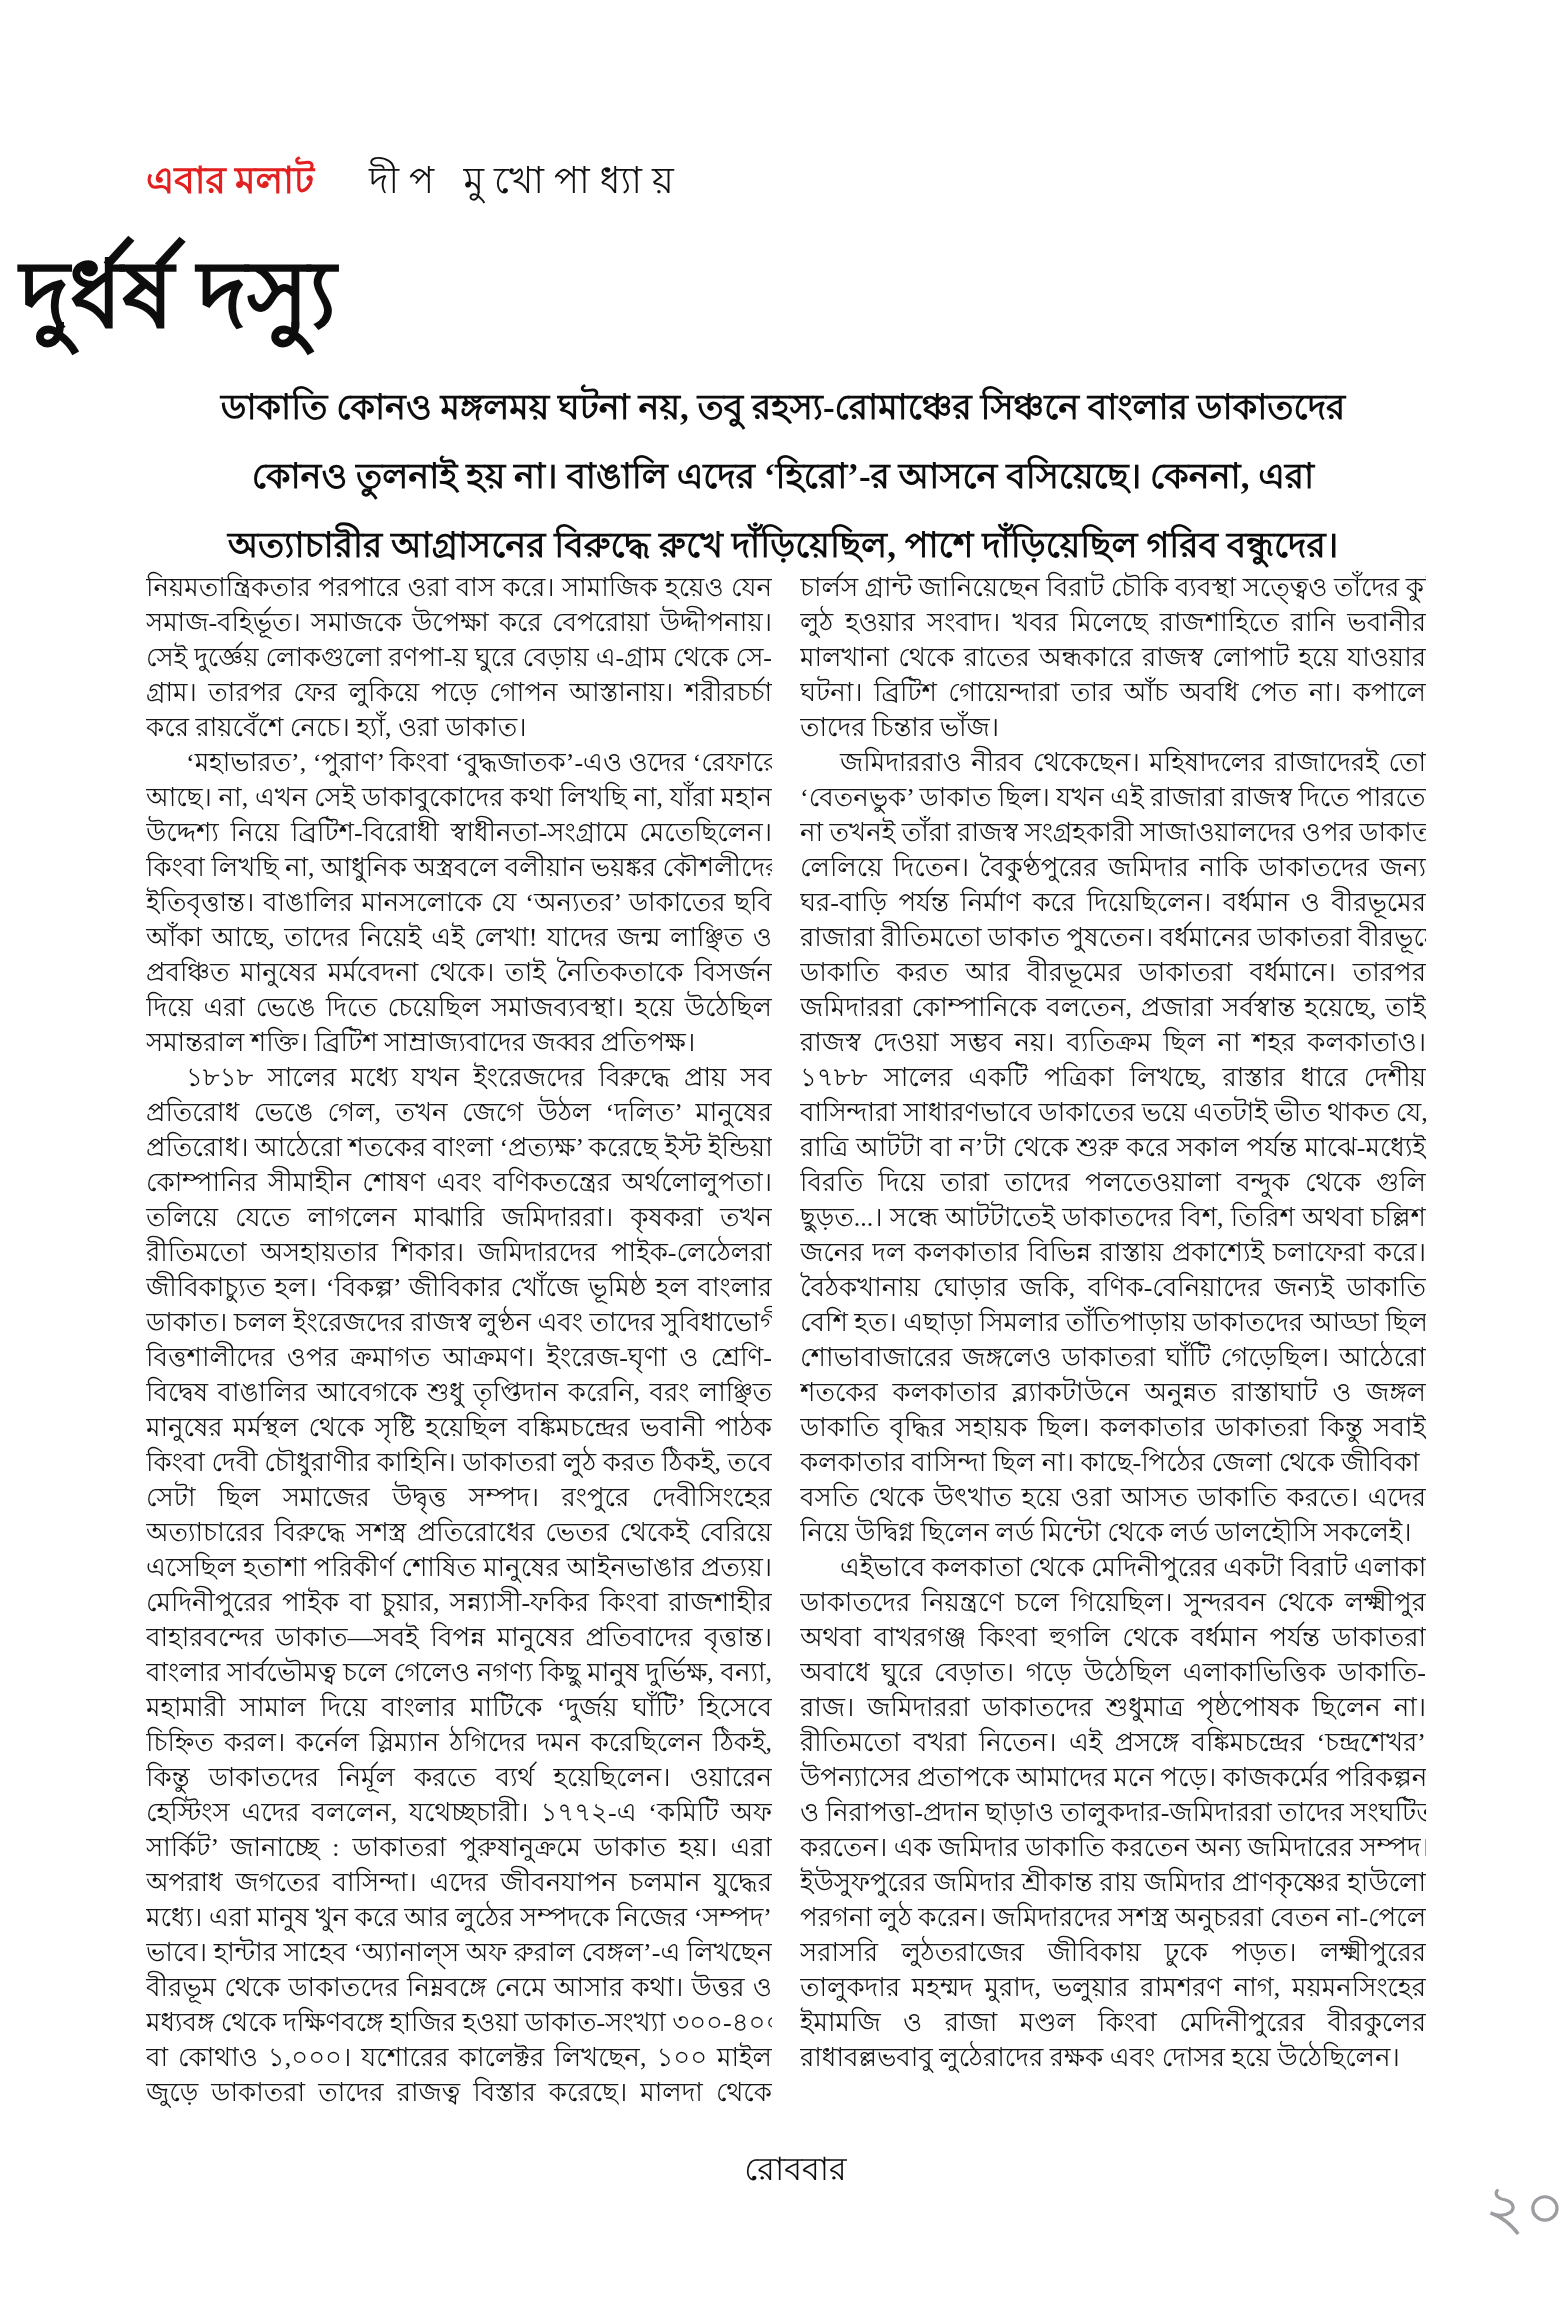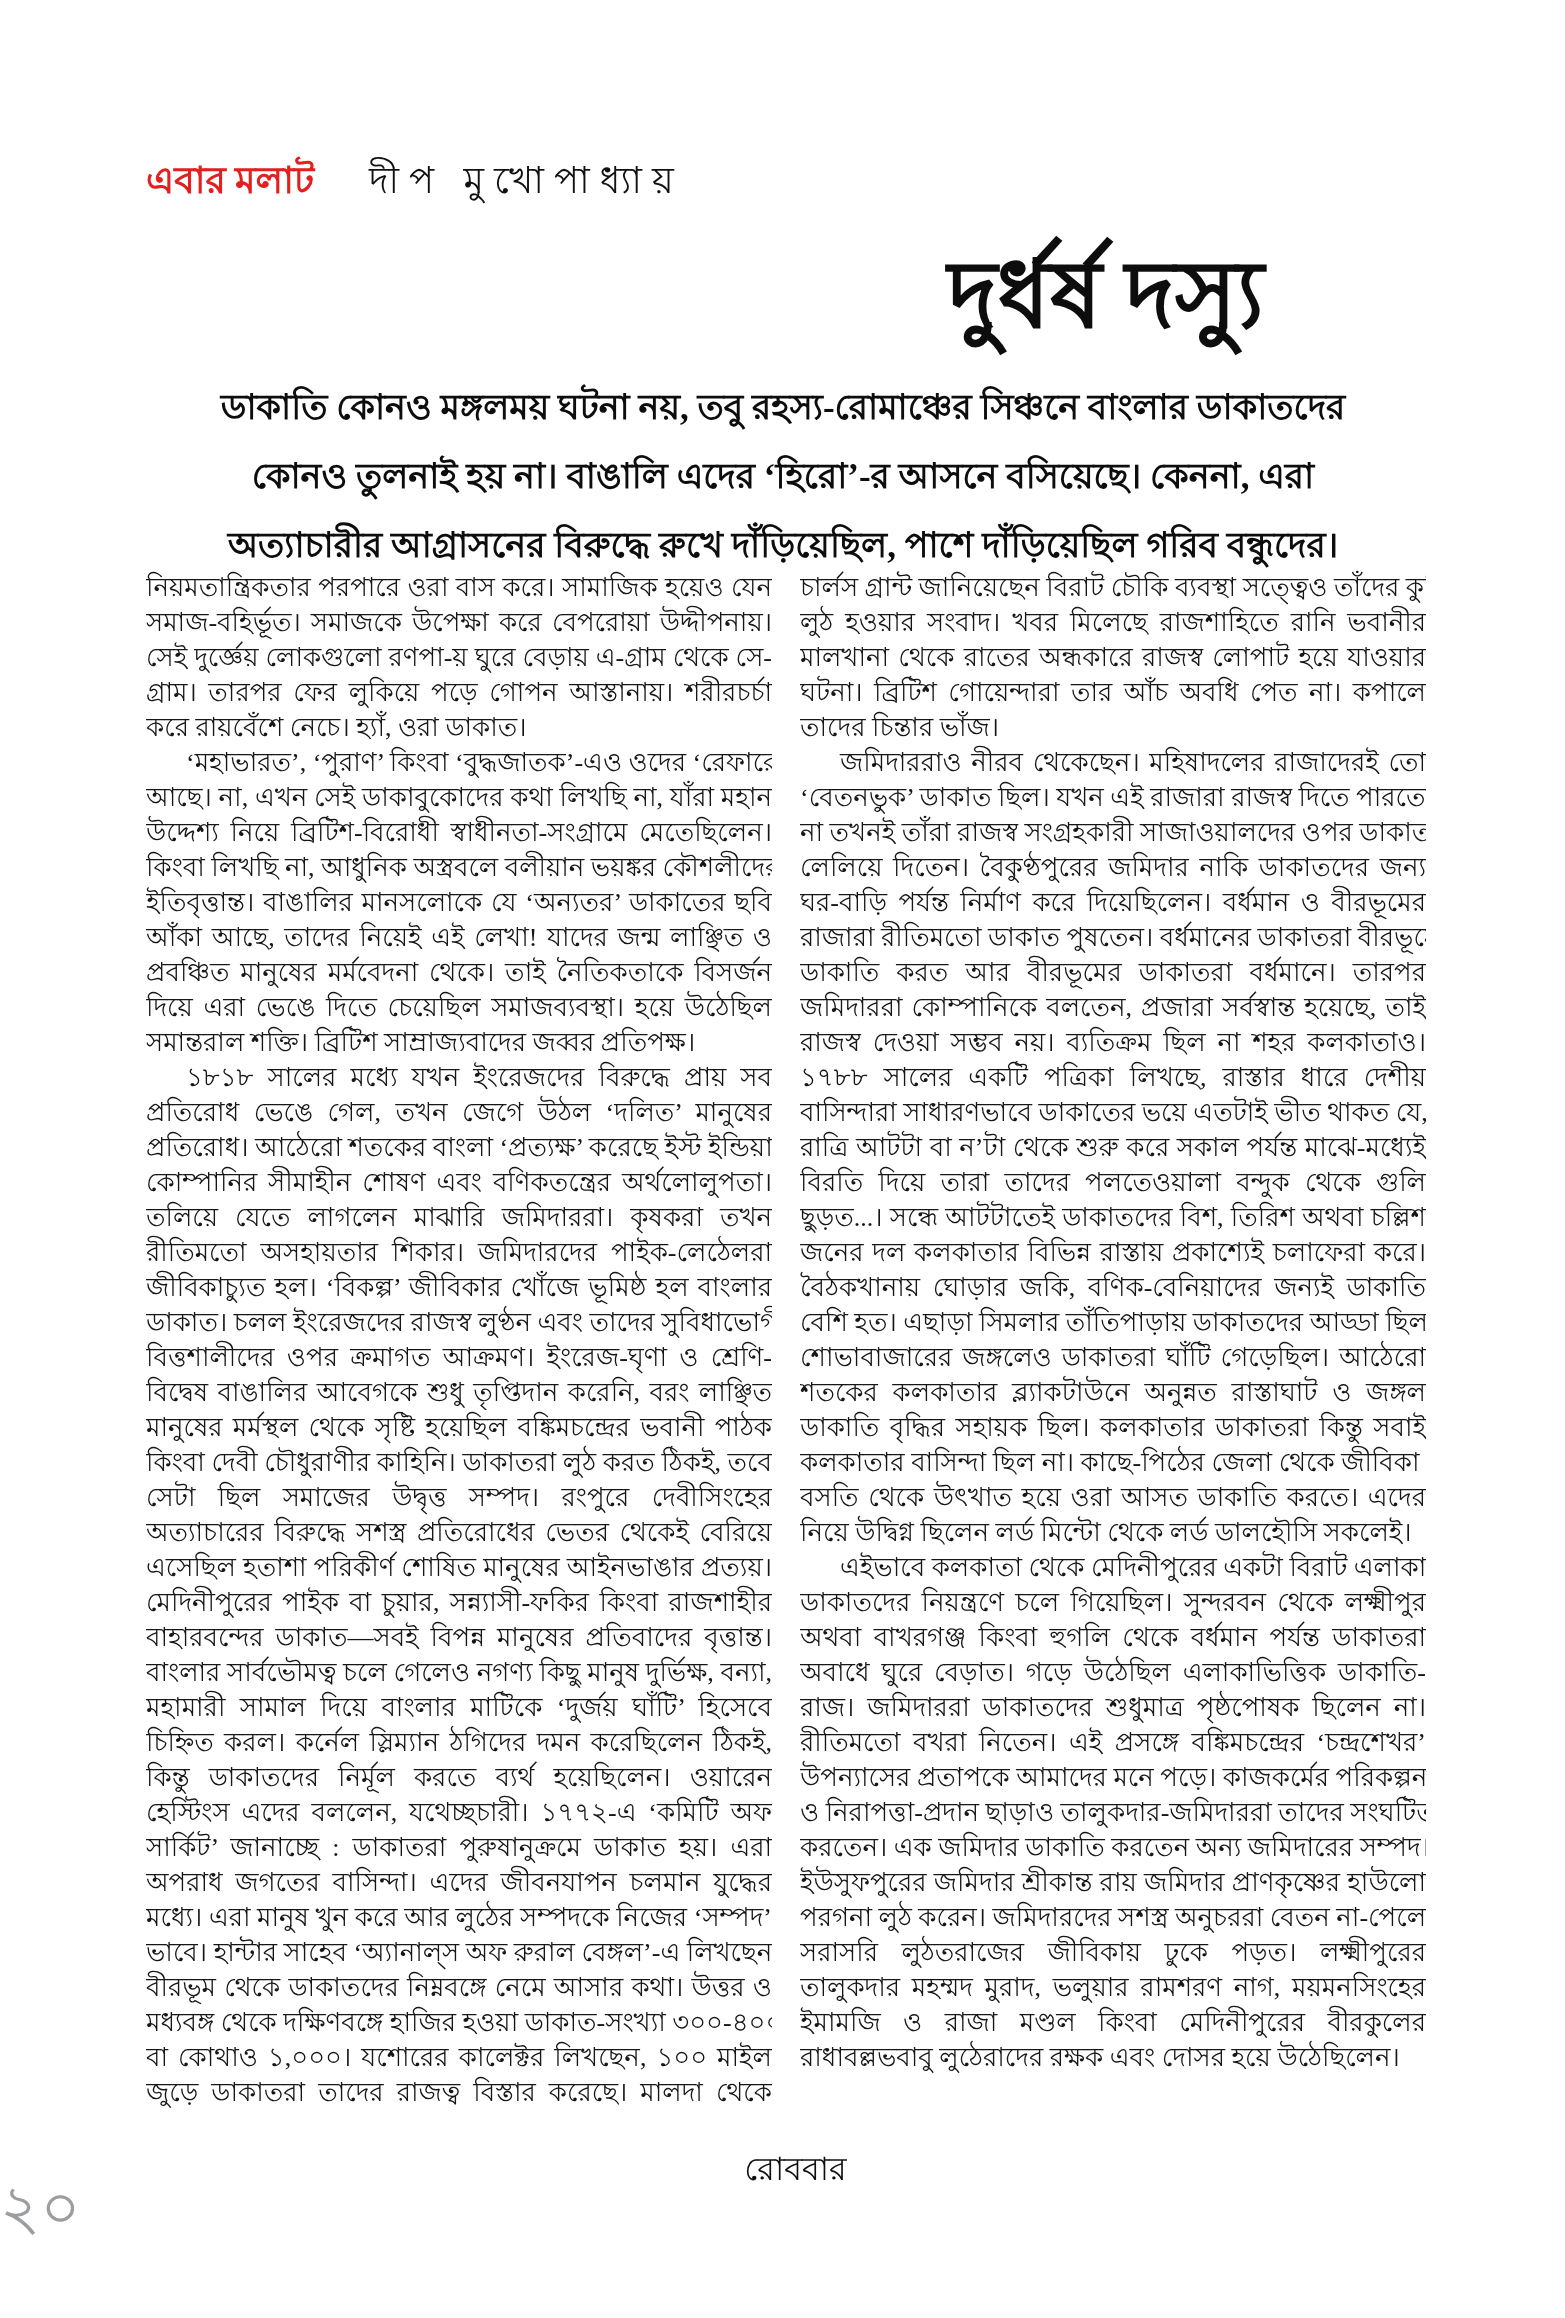--- a/index.html
+++ b/index.html
@@ -19,22 +19,22 @@
   .section-label{
     font-size:37px;font-weight:bold;color:#e1201f;white-space:nowrap;
   }
   .author{
     font-size:37px;font-weight:normal;color:#111111;
     letter-spacing:10px;white-space:nowrap;
   }
   
   .title{
     position:absolute;left:0;top:230px;width:1264px;
-    text-align:right;font-size:94px;line-height:131px;
-    font-weight:bold;color:#0d0d0d;
+    text-align:left;font-size:94px;line-height:131px;
+    font-weight:bold;color:#0d0d0d;padding-left:20px;
   }
   
   .lede{
     position:absolute;left:143px;top:373px;width:1280px;
     font-size:35px;line-height:69px;font-weight:bold;color:#0d0d0d;
   }
   .lede .bline{text-align:left;text-align-last:center;}
   
   .columns{
     position:absolute;left:146px;top:570px;width:1279px;
@@ -48,21 +48,21 @@
   .lede .bline{white-space:nowrap;}
   .bline.ind{text-indent:40px;}
   .bline.pend{text-align-last:left;}
   
   .footer-brand{
     position:absolute;left:13px;top:2144px;width:1565px;
     text-align:center;font-size:32px;color:#0d0d0d;
   }
   .footer-page{
     position:absolute;left:0;top:2176px;width:1565px;
-    text-align:left;font-size:62px;line-height:65px;color:#9b9da0;
+    text-align:right;font-size:62px;line-height:65px;color:#9b9da0;
   }
 </style>
 </head>
 <body>
 
 <div id="page">
 
   <div class="header">
     <span class="section-label">এবার মলাট</span>
     <span class="author">দীপ মুখোপাধ্যায়</span>

